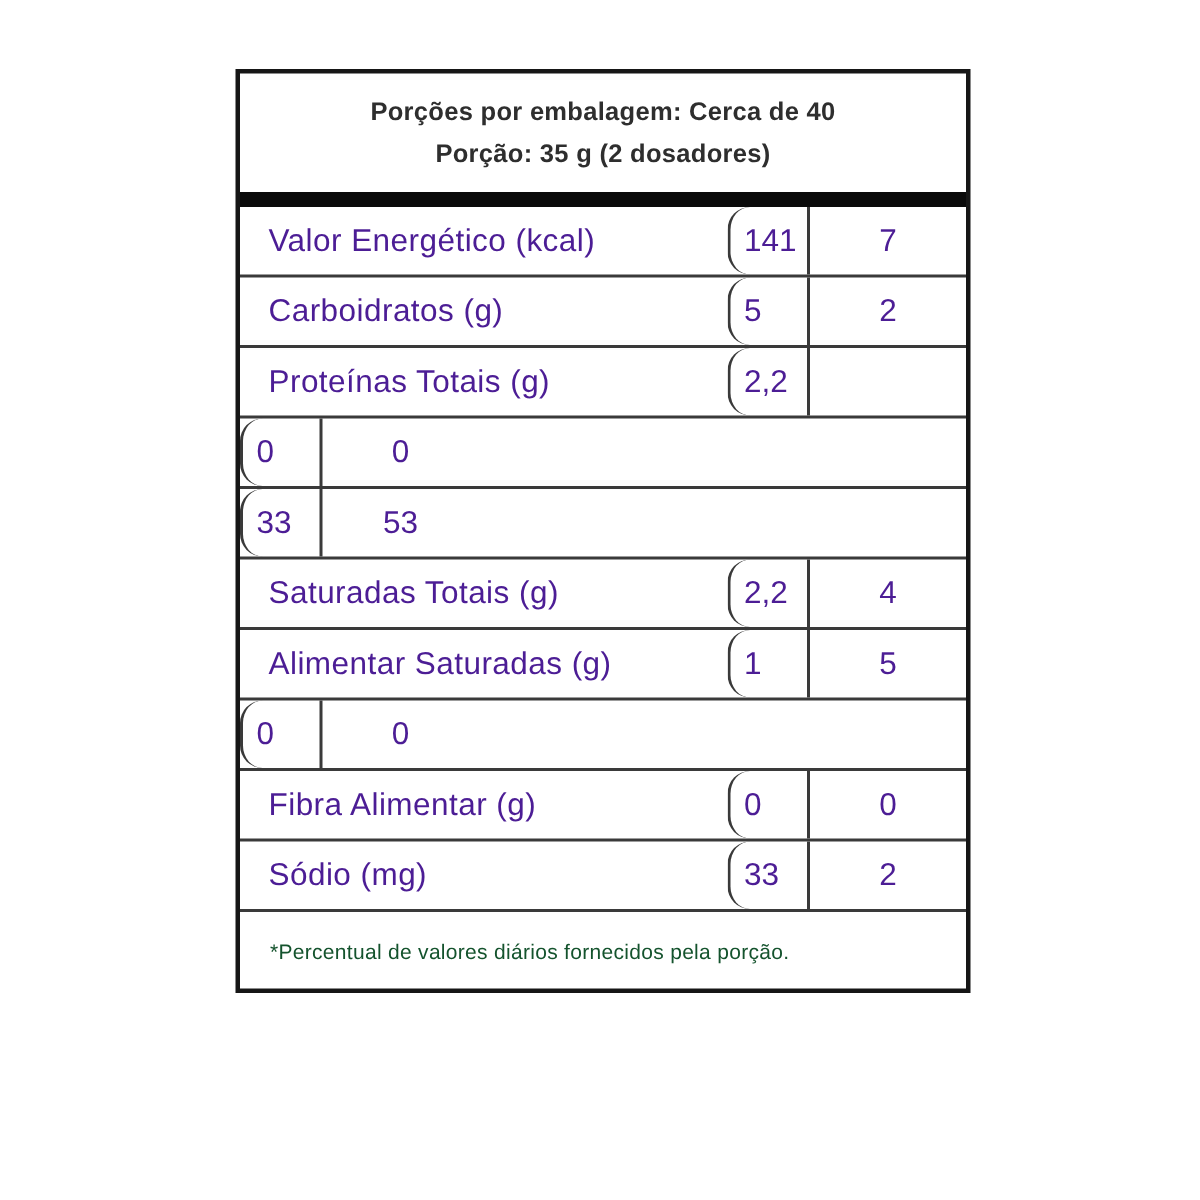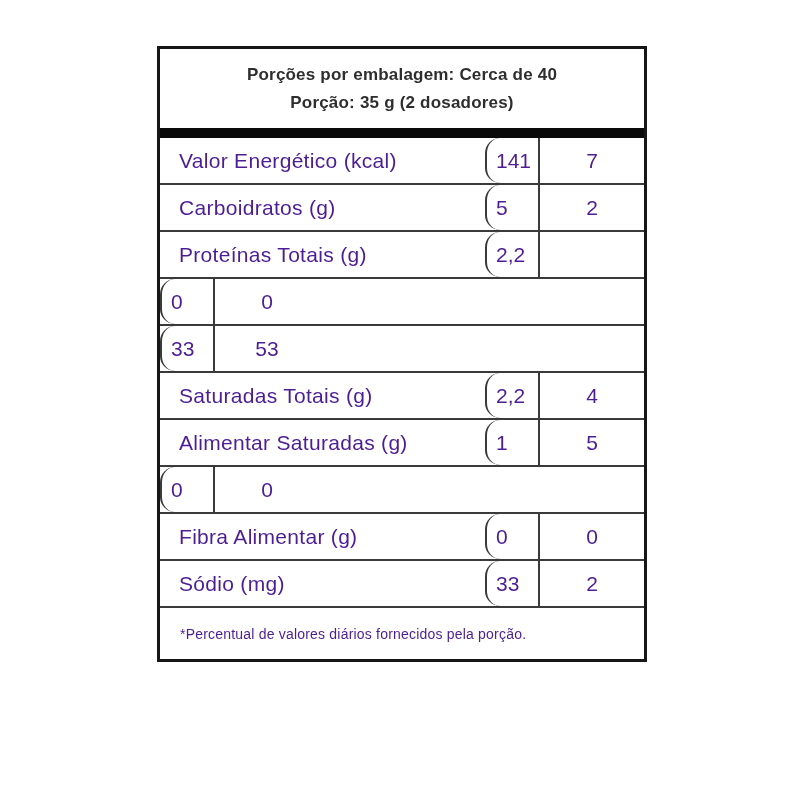--- a/index.html
+++ b/index.html
@@ -99,21 +99,21 @@
   }
   .footnote-row {
     height: 51px;
     box-sizing: border-box;
     display: flex;
     align-items: center;
     padding-left: 20px;
     padding-top: 0;
     font-size: 14px;
     letter-spacing: 0.2px;
-    color: #4c1d95;
+    color: #14532d;
   }
 </style>
 </head>
 <body>
 
 <div class="canvas">
 
   <div class="nutrition-table">
 
     <div class="top-header">

